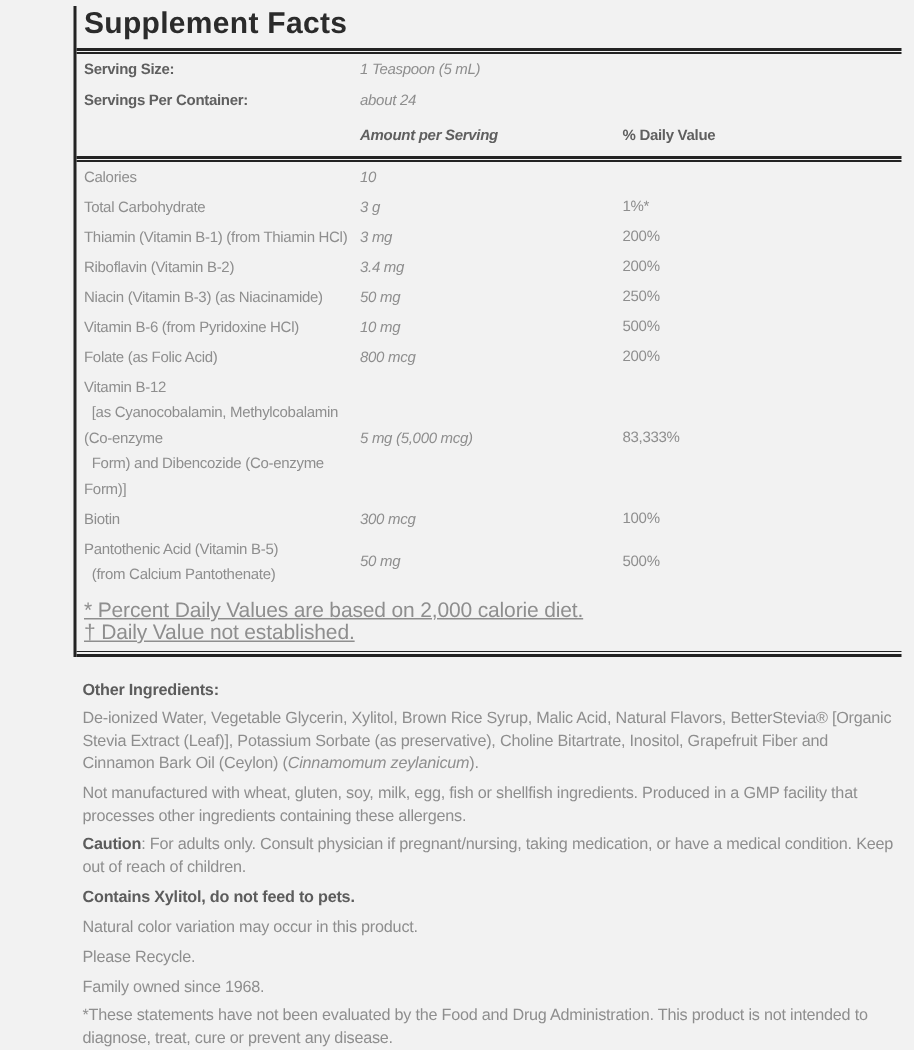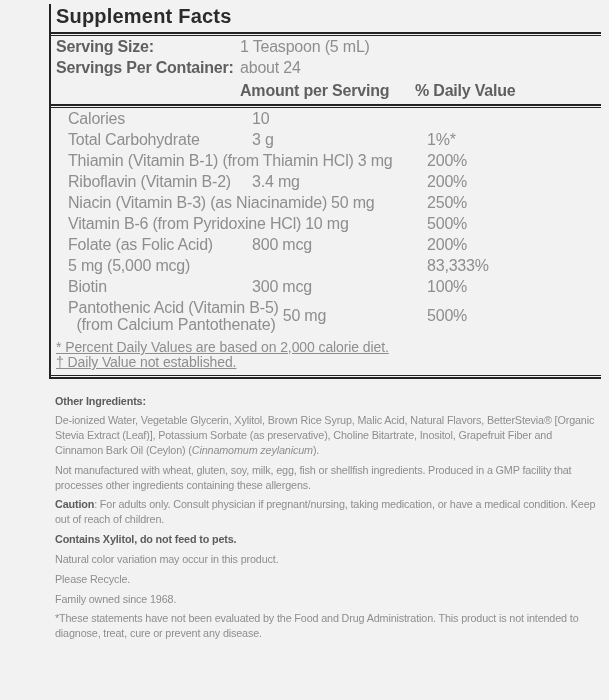--- a/index.html
+++ b/index.html
@@ -27,38 +27,38 @@
   }
   .rule-thick {
     height: 4px;
     background: linear-gradient(to bottom, #232323 0, #232323 1px, rgba(0,0,0,0) 1px, rgba(0,0,0,0) 2px, #232323 2px, #232323 4px);
   }
   .sf-row {
     position: relative;
     display: flex; align-items: center;
     min-height: 21px; box-sizing: border-box;
     padding: 1px 0 1px 5px;
-    font-size: 16px; letter-spacing: -0.2px;
+    font-size: 10px; letter-spacing: -0.2px;
   }
   .cell-name {
     white-space: pre;
     min-width: 184px;
     padding-right: 4px;
     line-height: 17px;
     box-sizing: border-box;
   }
-  .cell-amount { white-space: nowrap; }
+  .cell-amount { white-space: nowrap; font-style: italic; }
   .cell-dv {
     position: absolute; left: 348px; top: 50%;
     transform: translateY(-50%);
     white-space: nowrap;
     padding-left: 16px;
   }
   .lbl-bold { font-weight: 700; color: #5f5f5f; }
-  .nutrient-row { min-height: 20px; padding-top: 1.5px; padding-bottom: 1.5px; margin-left: 12px; }
+  .nutrient-row { min-height: 20px; padding-top: 1.5px; padding-bottom: 1.5px; }
   .headers-row { margin-top: 2px; margin-bottom: 3px; }
   .sf-footnotes { padding: 6px 0 5px 5px; }
   .sf-footnote {
     font-size: 14px; line-height: 15px;
     color: #8e8e8e; letter-spacing: -0.1px; text-decoration: underline;
   }
 
   
   .info { margin-top: 15px; padding-left: 6px; }
   .info p {
@@ -136,20 +136,25 @@
         <span class="cell-dv">500%</span>
       </div>
 
       <div class="sf-row nutrient-row">
         <span class="cell-name">Folate (as Folic Acid)</span>
         <span class="cell-amount">800 mcg</span>
         <span class="cell-dv">200%</span>
       </div>
 
       <div class="sf-row nutrient-row">
+        <span class="cell-name">Vitamin B-12
+  [as Cyanocobalamin, Methylcobalamin
+(Co-enzyme
+  Form) and Dibencozide (Co-enzyme
+Form)]</span>
         <span class="cell-amount">5 mg (5,000 mcg)</span>
         <span class="cell-dv">83,333%</span>
       </div>
 
       <div class="sf-row nutrient-row">
         <span class="cell-name">Biotin</span>
         <span class="cell-amount">300 mcg</span>
         <span class="cell-dv">100%</span>
       </div>
 

